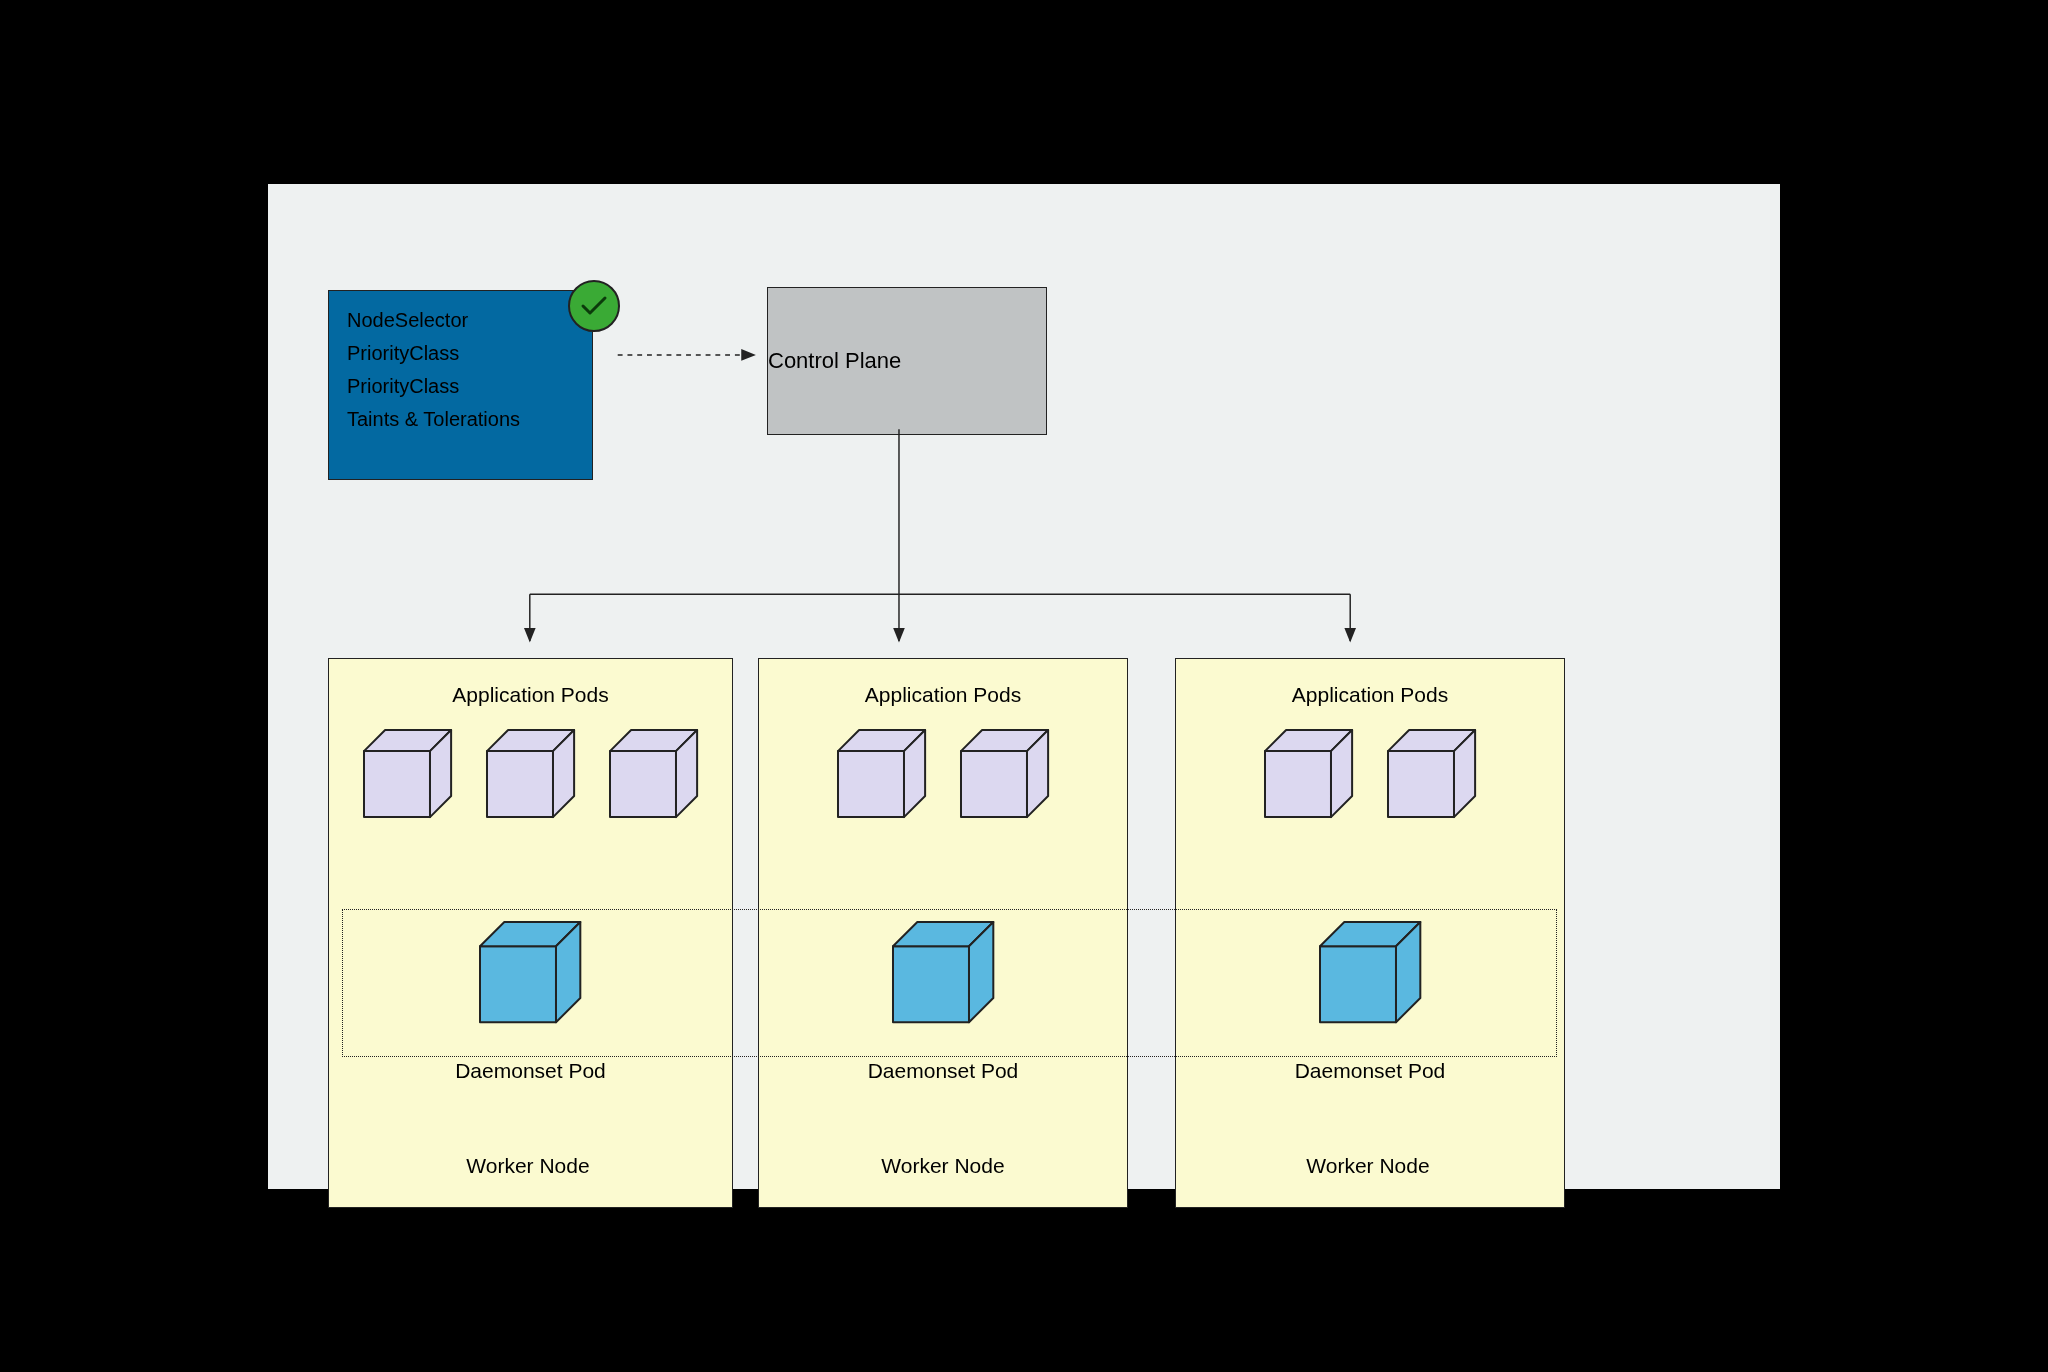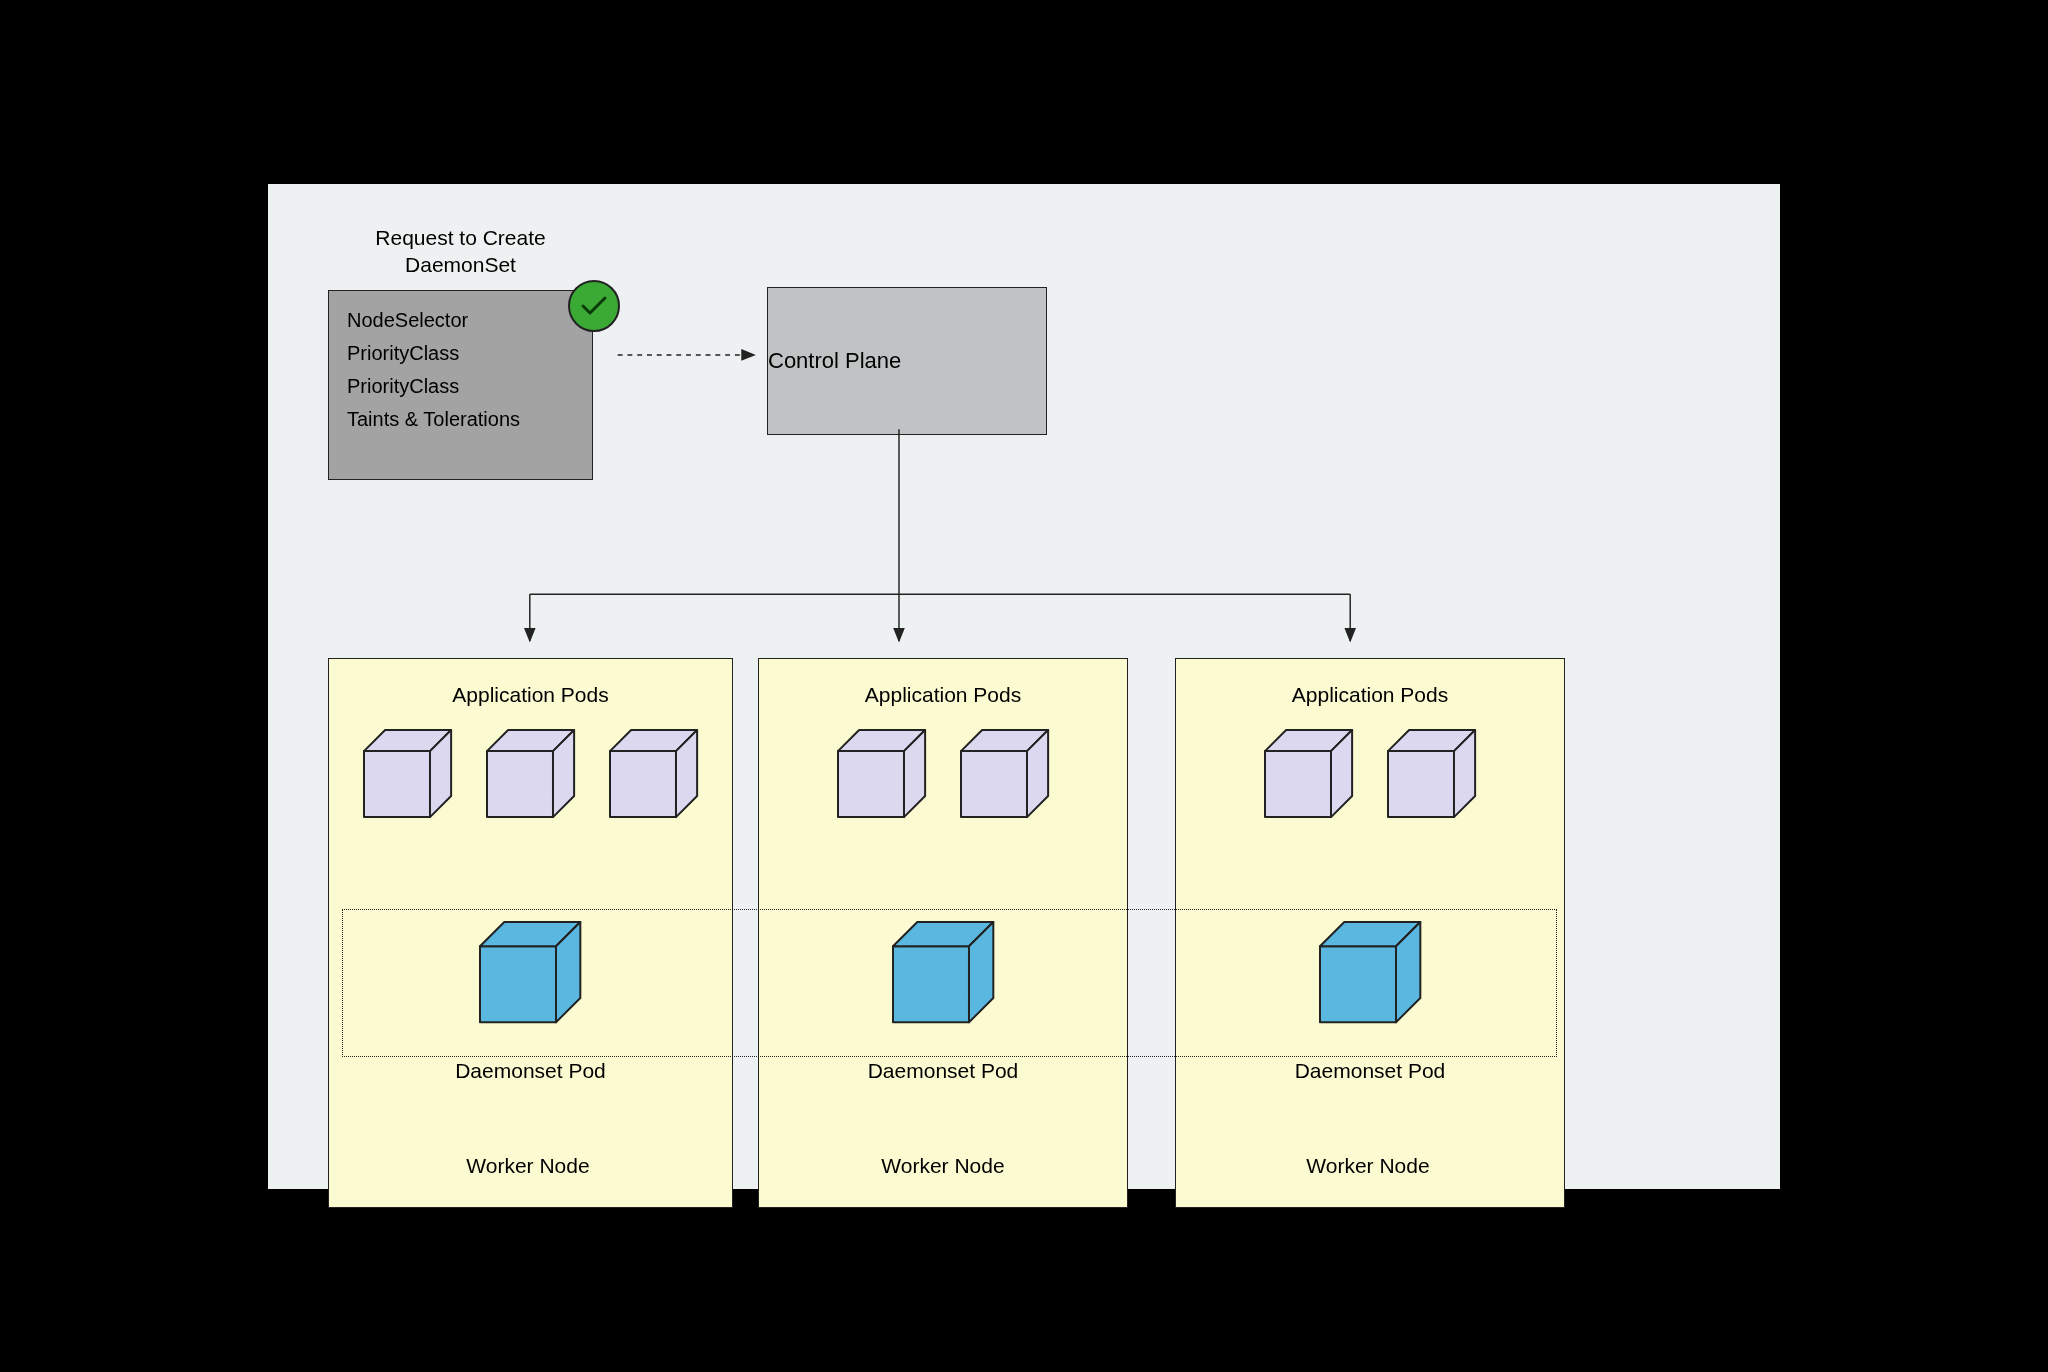--- a/index.html
+++ b/index.html
@@ -19,21 +19,21 @@
     border: 12px solid #000;
     border-radius: 6px;
   }
   .request-box {
     position: absolute;
     left: 60px;
     top: 106px;
     width: 265px;
     height: 190px;
     border: 1.5px solid #222;
-    background: #a3a3a3;
+    background: #0369a1;
     padding: 18px 19px 12px 18px;
   }
   .request-title {
     position: absolute;
     left: 70px;
     top: 40px;
     width: 245px;
     text-align: center;
     font-size: 21px;
     line-height: 1.3;
@@ -120,23 +120,20 @@
     display: flex;
     justify-content: center;
   }
   svg { display: block; }
 </style>
 </head>
 <body>
 
 <div class="canvas">
 
-  <div class="request-title">
-    <span>Request to Create<br>DaemonSet</span>
-  </div>
 
   <div class="request-box">
     <div class="request-item">NodeSelector</div>
     <div class="request-item">PriorityClass</div>
     <div class="request-item">PriorityClass</div>
     <div class="request-item">Taints &amp; Tolerations</div>
   </div>
 
   <div class="check-badge">
     <svg width="30" height="30" viewBox="0 0 30 30">

